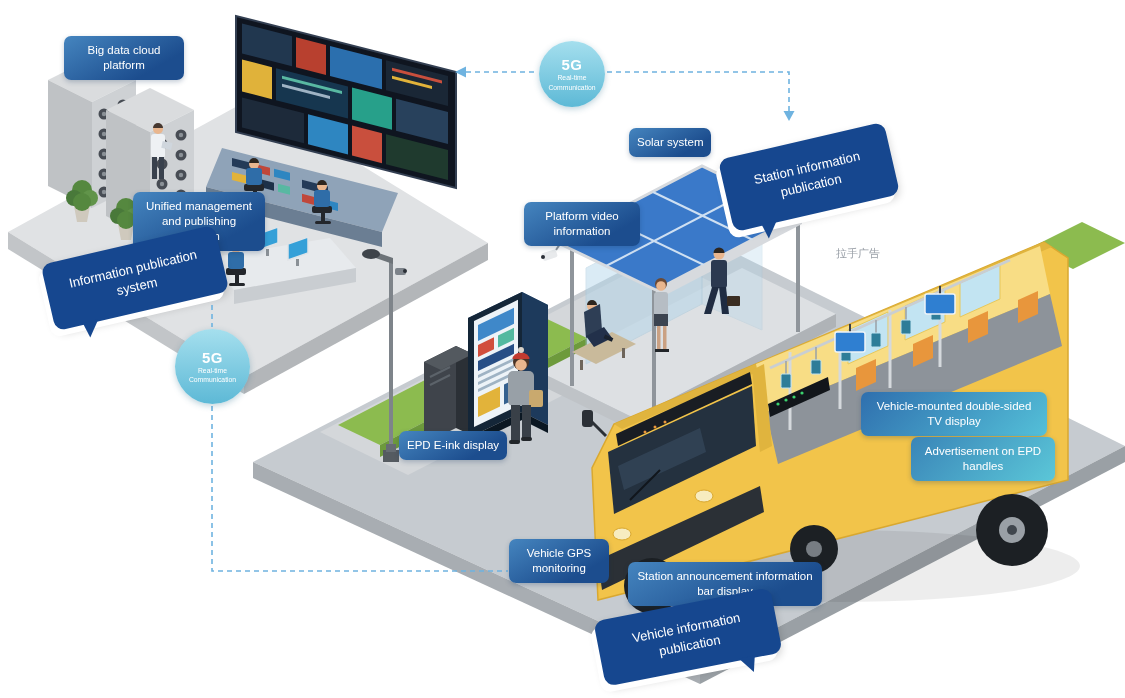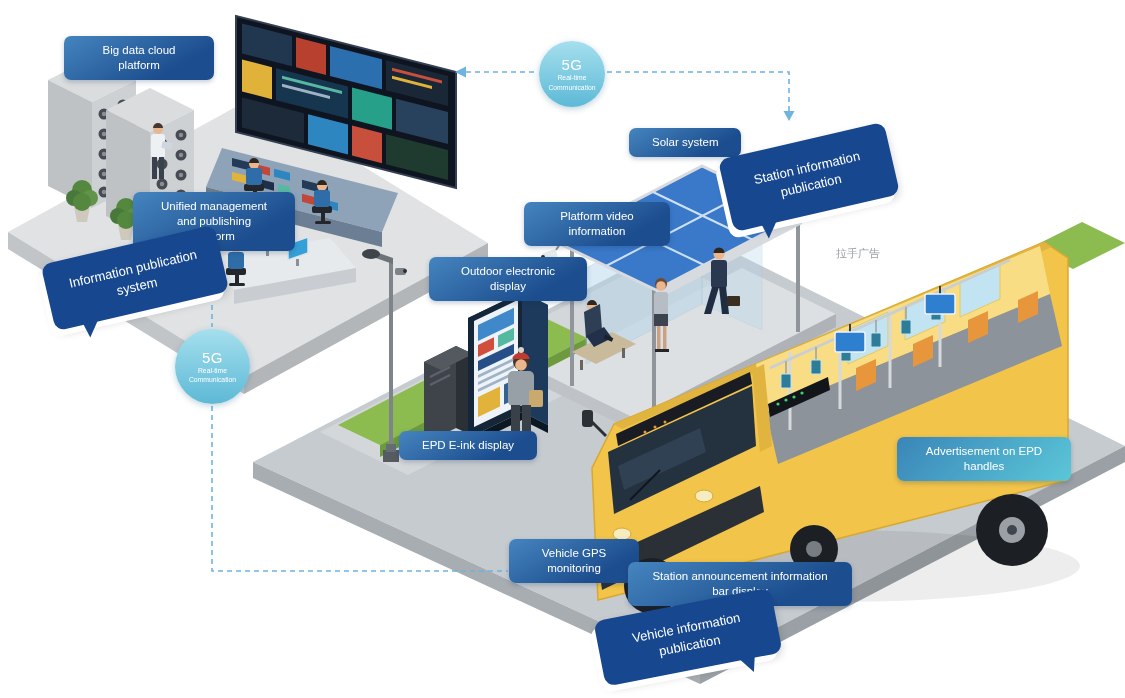--- a/index.html
+++ b/index.html
@@ -1,38 +1,38 @@
 <!DOCTYPE html>
 <html><head>
 <meta charset="utf-8">
 <style>
   html,body{margin:0;padding:0;background:#fff;}
   #stage{position:relative;width:1125px;height:698px;overflow:hidden;background:#ffffff;
          font-family:"Liberation Sans", sans-serif;}
   #scene-svg{position:absolute;left:0;top:0;}
   .label{position:absolute;z-index:5;background:linear-gradient(150deg,#4585bf 0%,#1c4d8e 75%);
-         color:#fff;border-radius:7px;padding:7px 23px;font-size:11.5px;line-height:1.3;
+         color:#fff;border-radius:7px;padding:7px 8px;font-size:11.5px;line-height:1.3;
          text-align:center;box-shadow:0 2px 5px rgba(20,50,90,.25);}
   .label.nowrap{white-space:nowrap;}
   .label.teal{background:linear-gradient(135deg,#2f6fae 0%,#54c0d8 100%);}
-  .label.tealer{background:linear-gradient(135deg,#3a85b8 0%,#5bc7d8 100%);}
+  .label.tealer{background:linear-gradient(135deg,#3a85b8 0%,#5bc7d8 100%);margin-left:14px;}
   .bubble{position:absolute;z-index:6;background:#16478f;color:#fff;border-radius:10px;
           display:flex;align-items:center;justify-content:center;text-align:center;
           font-size:13px;line-height:1.35;padding:8px 10px;
           box-shadow:-5px 6px 0 #ffffff,0 4px 8px rgba(0,0,0,.18);}
   .bubble::after{content:"";position:absolute;bottom:-14px;left:28px;width:0;height:0;
           border-left:4px solid transparent;border-right:12px solid transparent;
           border-top:16px solid #16478f;}
   .bubble.tail-right::after{left:auto;right:28px;
           border-left:12px solid transparent;border-right:4px solid transparent;}
   .badge5g{position:absolute;z-index:7;border-radius:50%;
           background:linear-gradient(180deg,#a5dfee 0%,#5db9d6 100%);color:#fff;
           display:flex;flex-direction:column;align-items:center;justify-content:center;
           text-align:center;box-shadow:0 2px 6px rgba(40,110,140,.3);}
-  .badge5g .t{font-size:15px;font-weight:normal;letter-spacing:.5px;}
+  .badge5g .t{font-size:15px;font-weight:bold;letter-spacing:.5px;}
   .badge5g .s{font-size:6.8px;line-height:1.35;width:58px;}
   .watermark{position:absolute;z-index:4;font-size:11px;color:#9aa0a8;}
 </style>
 </head>
 <body>
 
 <div id="stage">
 
 <svg id="scene-svg" width="1125" height="698" viewBox="0 0 1125 698">
   <defs>
@@ -351,23 +351,23 @@
   </g>
   <g fill="#6fb3e0">
     <polygon points="455,72 466,66.5 466,77.5"></polygon>
     <polygon points="789,121 783.5,111 794.5,111"></polygon>
   </g>
 </svg>
 
 <div class="label" style="left:64px;top:36px;width:104px">Big data cloud platform</div>
 <div class="label nowrap" style="left:629px;top:128px">Solar system</div>
 <div class="label" style="left:524px;top:202px;width:100px">Platform video information</div>
-<div class="label" style="left:429px;top:257px;width:112px">Outdoor electronic display</div>
 <div class="label" style="left:133px;top:192px;width:116px">Unified management and publishing platform</div>
 <div class="label nowrap" style="left:399px;top:431px">EPD E-ink display</div>
+<div class="label teal" style="left:861px;top:392px;width:170px">Vehicle-mounted double-sided TV display</div>
 <div class="label tealer" style="left:897px;top:437px;width:128px">Advertisement on EPD handles</div>
 <div class="label" style="left:509px;top:539px;width:84px">Vehicle GPS monitoring</div>
 <div class="label" style="left:628px;top:562px;width:178px">Station announcement information bar display</div>
 
 <div class="bubble" style="left:46px;top:244px;width:158px;height:52px;transform:rotate(-13deg)">Information publication system</div>
 <div class="bubble" style="left:724px;top:140px;width:150px;height:58px;transform:rotate(-13deg)">Station information publication</div>
 <div class="bubble tail-right" style="left:598px;top:604px;width:160px;height:50px;transform:rotate(-11deg)">Vehicle information publication</div>
 
 <div class="badge5g" style="left:539px;top:41px;width:66px;height:66px">
   <span class="t">5G</span>

